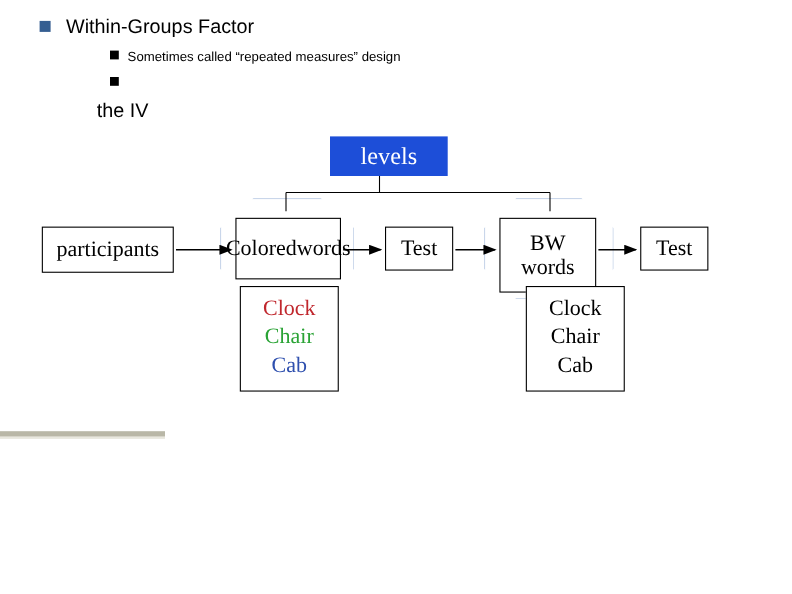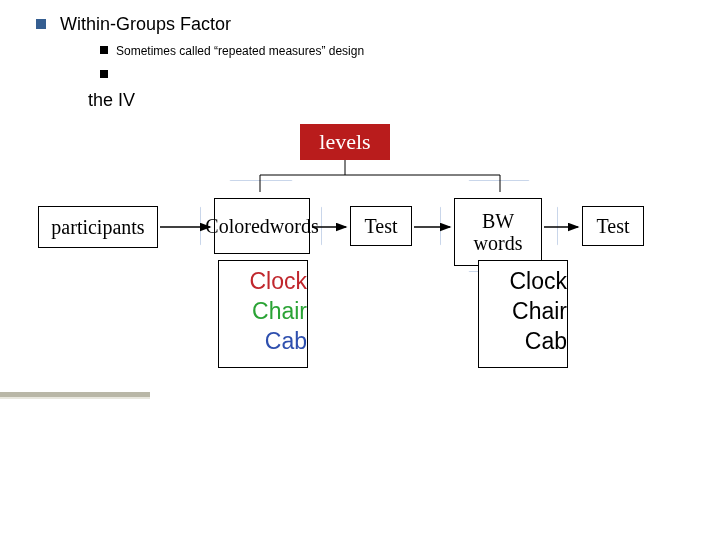--- a/index.html
+++ b/index.html
@@ -54,22 +54,22 @@
     border: 1px solid #000;
     text-align: center;
     display: flex;
     align-items: center;
     justify-content: center;
     font-family: "Times New Roman", Times, serif;
     background: #fff;
     box-sizing: border-box;
   }
   .levels {
-    left: 300px; top: 124px; width: 90px; height: 36px;
-    background: #b91c1c; color: #fff; border: none;
+    left: 300px; top: 124px; width: 107px; height: 36px;
+    background: #1d4ed8; color: #fff; border: none;
     font-size: 22px;
   }
   .participants {
     left: 38px; top: 206px; width: 120px; height: 42px;
     font-size: 20px;
   }
   .colored {
     left: 214px; top: 198px; width: 96px; height: 56px;
     font-size: 20px; line-height: 1.1; flex-direction: row;
   }
@@ -85,23 +85,23 @@
     left: 582px; top: 206px; width: 62px; height: 40px;
     font-size: 20px;
   }
 
   .wordbox {
     position: absolute;
     border: 1px solid #000;
     background: #fff;
     padding: 6px 0 10px 0;
     width: 90px;
-    text-align: right;
-    font-family: Liberation Sans, sans-serif;
-    font-size: 23px;
+    text-align: center;
+    font-family: Liberation Serif, serif;
+    font-size: 20px;
     line-height: 1.3;
     box-sizing: border-box;
   }
   .wb1 { left: 218px; top: 260px; }
   .wb2 { left: 478px; top: 260px; }
   .w-red { color: #c0272d; }
   .w-green { color: #2aa335; }
   .w-blue { color: #2e4fae; }
 
   

